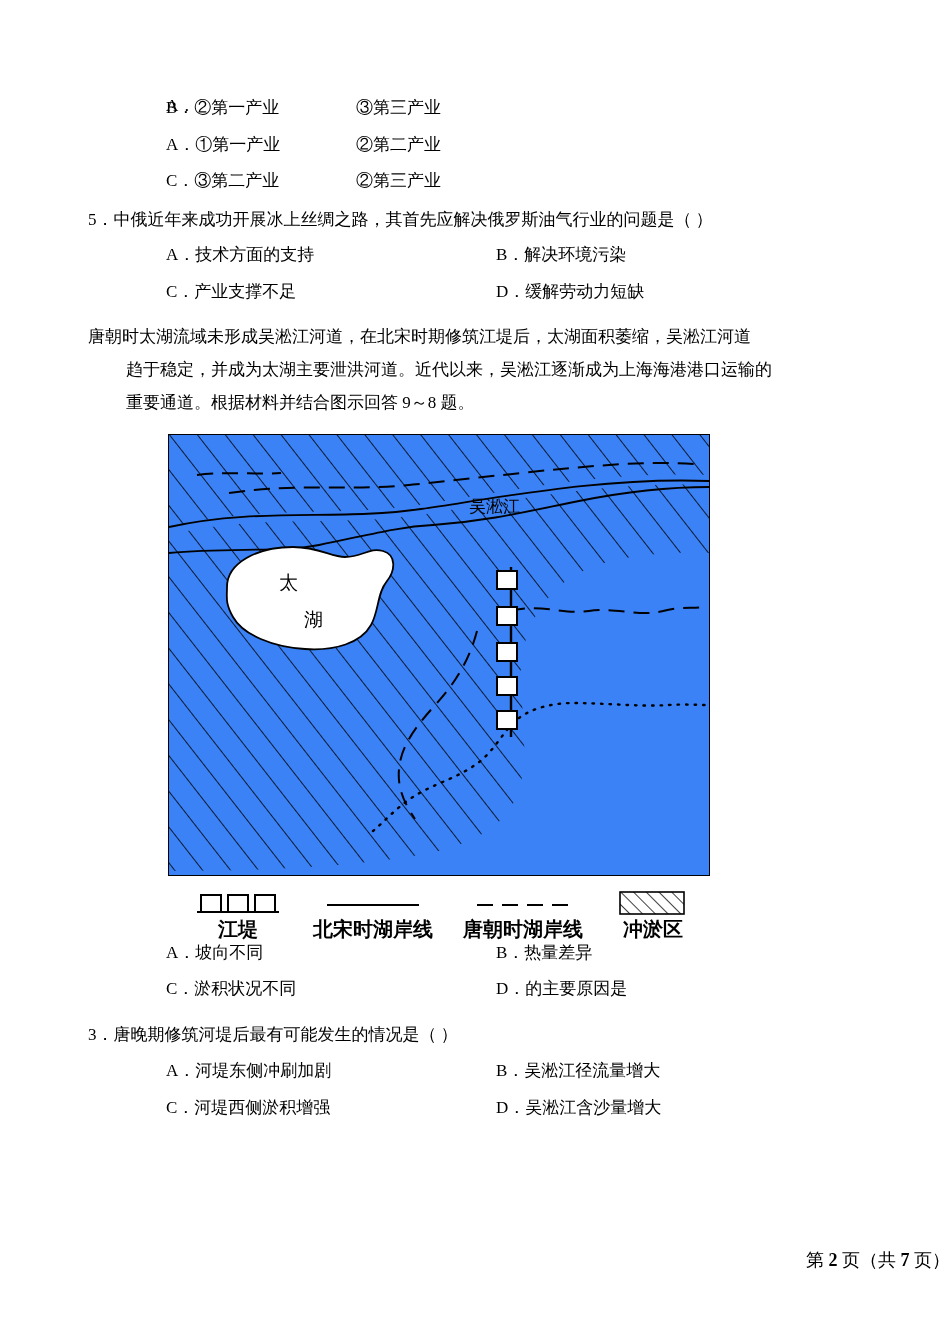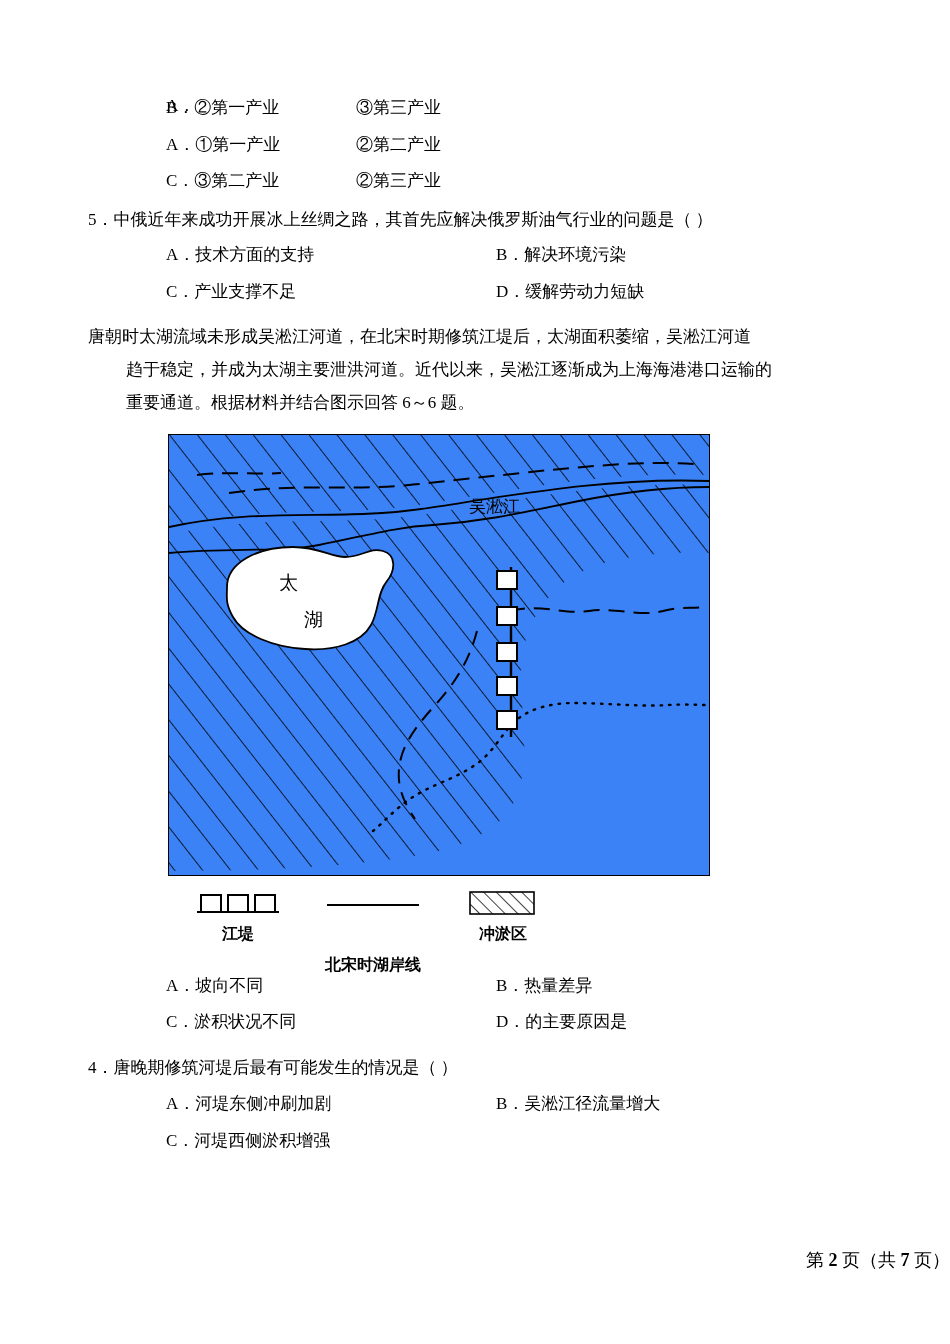--- a/index.html
+++ b/index.html
@@ -97,27 +97,26 @@
     flex-direction: column;
     align-items: center;
   }
   .legend-item .sym {
     height: 26px;
     display: flex;
     align-items: center;
     justify-content: center;
   }
   .legend-item .lab {
-    margin-top: 8px;
-    font-size: 16px;
+    font-size: 20px;
     font-weight: bold;
     white-space: nowrap;
   }
   .li1 { width: 120px; }
-  .li2 { width: 150px; gap: 31px; }
+  .li2 { width: 150px; }
   .li3 { width: 150px; }
   .li4 { width: 110px; }
 
   .footer {
     position: absolute;
     left: 0;
     right: 0;
     bottom: 72px;
     text-align: right;
     font-size: 18px;
@@ -156,21 +155,21 @@
       <span class="c2">B．解决环境污染</span>
     </div>
     <div class="opt-2col">
       <span class="c1">C．产业支撑不足</span>
       <span class="c2">D．缓解劳动力短缺</span>
     </div>
 
     <div class="para">
       <span class="indent-line para-body">唐朝时太湖流域未形成吴淞江河道，在北宋时期修筑江堤后，太湖面积萎缩，吴淞江河道</span>
       <span class="indent-line para-hang">趋于稳定，并成为太湖主要泄洪河道。近代以来，吴淞江逐渐成为上海海港港口运输的</span>
-      <span class="indent-line para-hang">重要通道。根据材料并结合图示回答 6～6 题。</span>
+      <span class="indent-line para-hang">重要通道。根据材料并结合图示回答 9～8 题。</span>
     </div>
 
     <div class="figure-wrap">
       <div class="map-box">
         <svg class="hatch-layer" viewBox="0 0 540 440" preserveAspectRatio="none">
           <defs>
             <pattern id="diag" width="22" height="22" patternUnits="userSpaceOnUse" patternTransform="rotate(-38)">
               <line x1="0" y1="0" x2="0" y2="22" stroke="#000" stroke-width="1.6"></line>
             </pattern>
             <pattern id="diagSmall" width="10" height="10" patternUnits="userSpaceOnUse" patternTransform="rotate(-45)">
@@ -250,20 +249,28 @@
 
         <div class="legend-item li2">
           <div class="sym">
             <svg width="96" height="24" viewBox="0 0 96 24">
               <line x1="2" y1="14" x2="94" y2="14" stroke="#000" stroke-width="2"></line>
             </svg>
           </div>
           <div class="lab">北宋时湖岸线</div>
         </div>
 
+        <div class="legend-item li3">
+          <div class="sym">
+            <svg width="96" height="24" viewBox="0 0 96 24">
+              <line x1="2" y1="14" x2="94" y2="14" stroke="#000" stroke-width="2" stroke-dasharray="16 9"></line>
+            </svg>
+          </div>
+          <div class="lab">唐朝时湖岸线</div>
+        </div>
 
         <div class="legend-item li4">
           <div class="sym">
             <svg width="70" height="26" viewBox="0 0 70 26">
               <defs>
                 <pattern id="legHatch" width="9" height="9" patternUnits="userSpaceOnUse" patternTransform="rotate(-45)">
                   <line x1="0" y1="0" x2="0" y2="9" stroke="#000" stroke-width="1.5"></line>
                 </pattern>
               </defs>
               <rect x="2" y="2" width="64" height="22" fill="url(#legHatch)" stroke="#000" stroke-width="1.6"></rect>
@@ -276,27 +283,28 @@
 
     <div class="opt-2col">
       <span class="c1">A．坡向不同</span>
       <span class="c2">B．热量差异</span>
     </div>
     <div class="opt-2col">
       <span class="c1">C．淤积状况不同</span>
       <span class="c2">D．的主要原因是</span>
     </div>
 
-    <div class="q-line" style="margin-top:24px;">4．唐晚期修筑河堤后最有可能发生的情况是（        ）</div>
+    <div class="q-line" style="margin-top:24px;">3．唐晚期修筑河堤后最有可能发生的情况是（        ）</div>
     <div class="opt-2col">
       <span class="c1">A．河堤东侧冲刷加剧</span>
       <span class="c2">B．吴淞江径流量增大</span>
     </div>
     <div class="opt-2col">
       <span class="c1">C．河堤西侧淤积增强</span>
+      <span class="c2">D．吴淞江含沙量增大</span>
     </div>
 
   </div>
 
   <div class="footer">
     <span>第 </span><b>2</b><span> 页（共 </span><b>7</b><span> 页）</span>
   </div>
 </div>
 
 </body></html>

